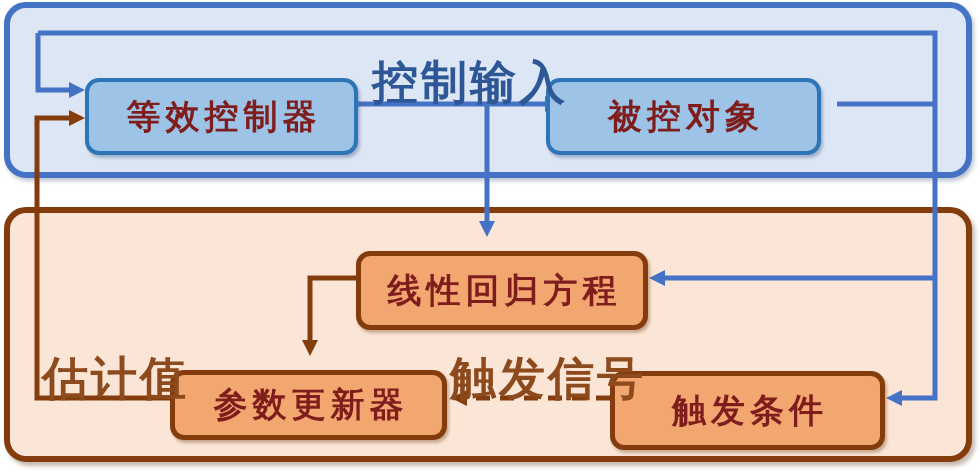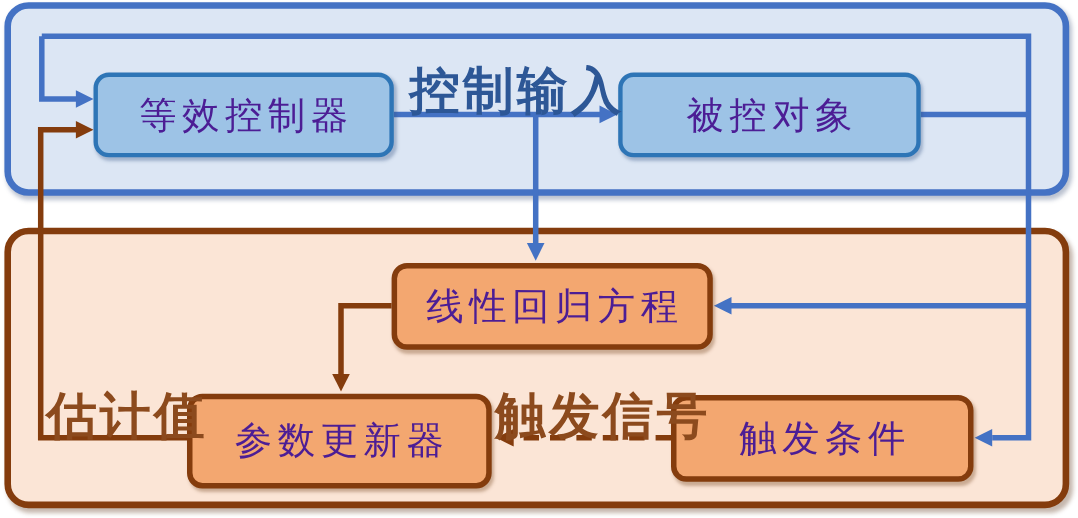--- a/index.html
+++ b/index.html
@@ -19,35 +19,35 @@
   }
   .container.orange{
     left:4px;top:207px;width:968px;height:255px;
     background:#fbe5d6;border:6px solid #843c0d;
     box-shadow:3px 4px 4px rgba(90,50,20,0.35);
   }
   
   .node{
     position:absolute;box-sizing:border-box;border-radius:14px;
     display:flex;align-items:center;justify-content:center;
-    font-weight:normal;font-size:34px;color:#4c1d95;letter-spacing:5px;
-    text-indent:5px;white-space:nowrap;
+    font-weight:bold;font-size:34px;color:#7f1d1d;letter-spacing:5px;
+    text-indent:5px;white-space:nowrap;margin-top:12px;
   }
   .node.blue{
     background:#9dc3e6;border:4px solid #2e75b6;
     box-shadow:2px 3px 3px rgba(50,80,130,0.35);
   }
   .node.orange{
     background:#f3a770;border:5px solid #843c0d;
     box-shadow:2px 3px 3px rgba(110,60,20,0.35);
   }
   #node-eq-controller{left:85px;top:66px;width:273px;height:77px;}
-  #node-plant{left:562px;top:66px;width:275px;height:77px;}
+  #node-plant{left:546px;top:66px;width:275px;height:77px;}
   #node-linreg{left:356px;top:239px;width:292px;height:79px;text-align:right;}
-  #node-param-updater{left:170px;top:358px;width:277px;height:86px;}
+  #node-param-updater{left:170px;top:358px;width:277px;height:70px;}
   #node-trigger-cond{left:610px;top:359px;width:275px;height:79px;}
   
   .edge-label{
     position:absolute;font-weight:bold;font-size:46px;
     text-align:center;white-space:nowrap;letter-spacing:3px;
   }
   .edge-label.blue{color:#2d5796;}
   .edge-label.brown{color:#8c4a1d;}
   #lbl-control-input{left:372px;top:52px;width:184px;}
   #lbl-state{left:841px;top:60px;width:86px;}

